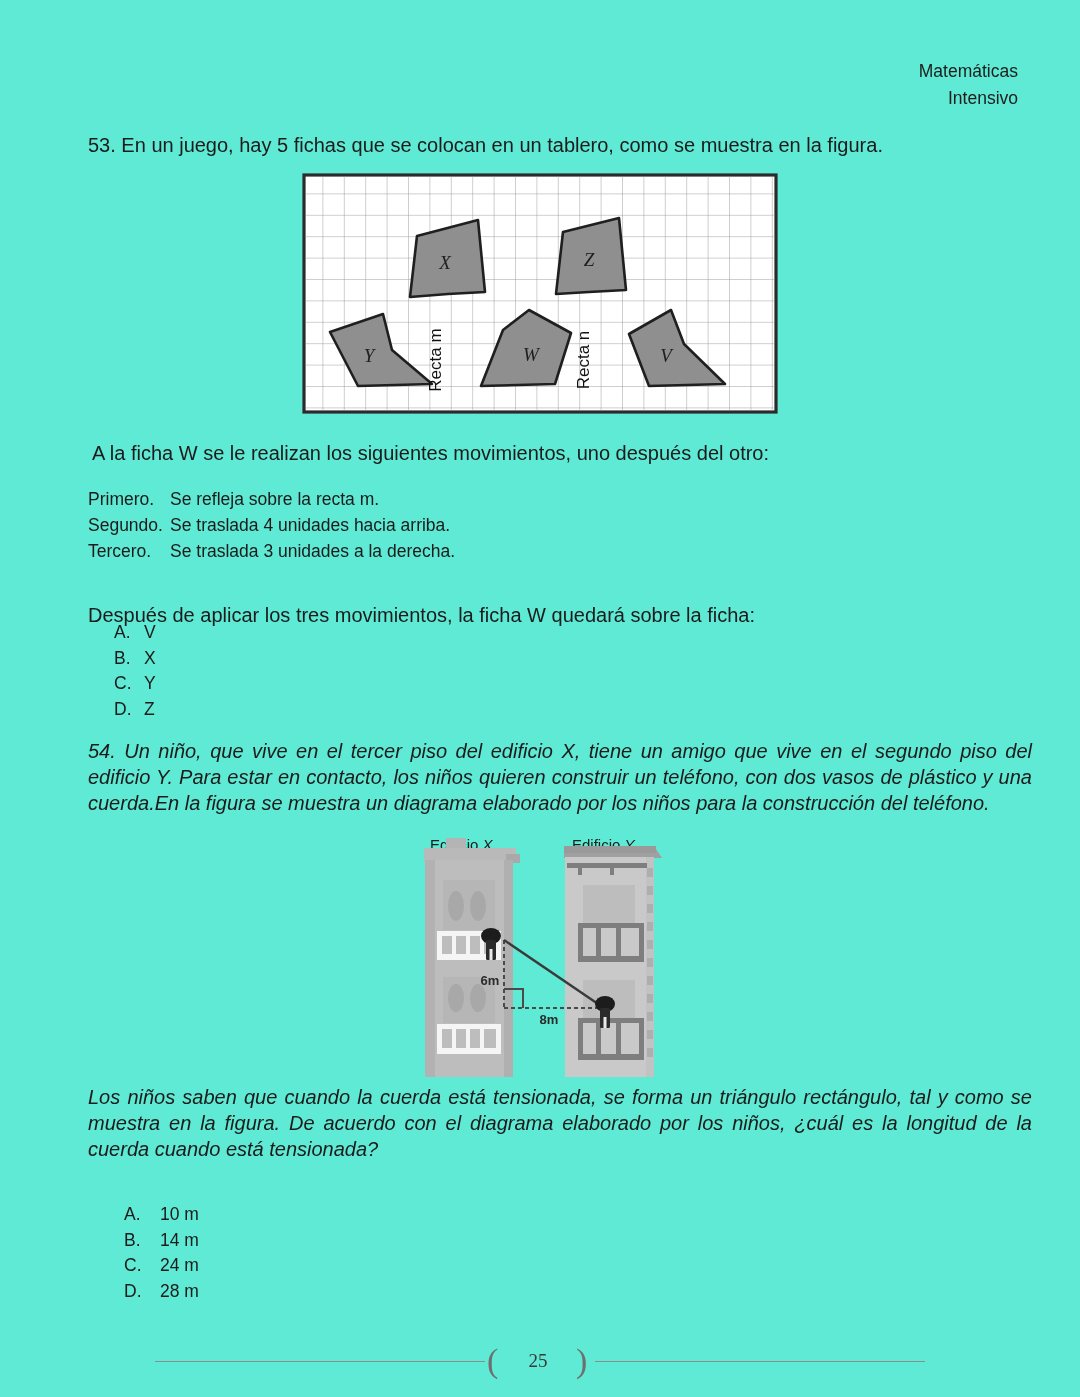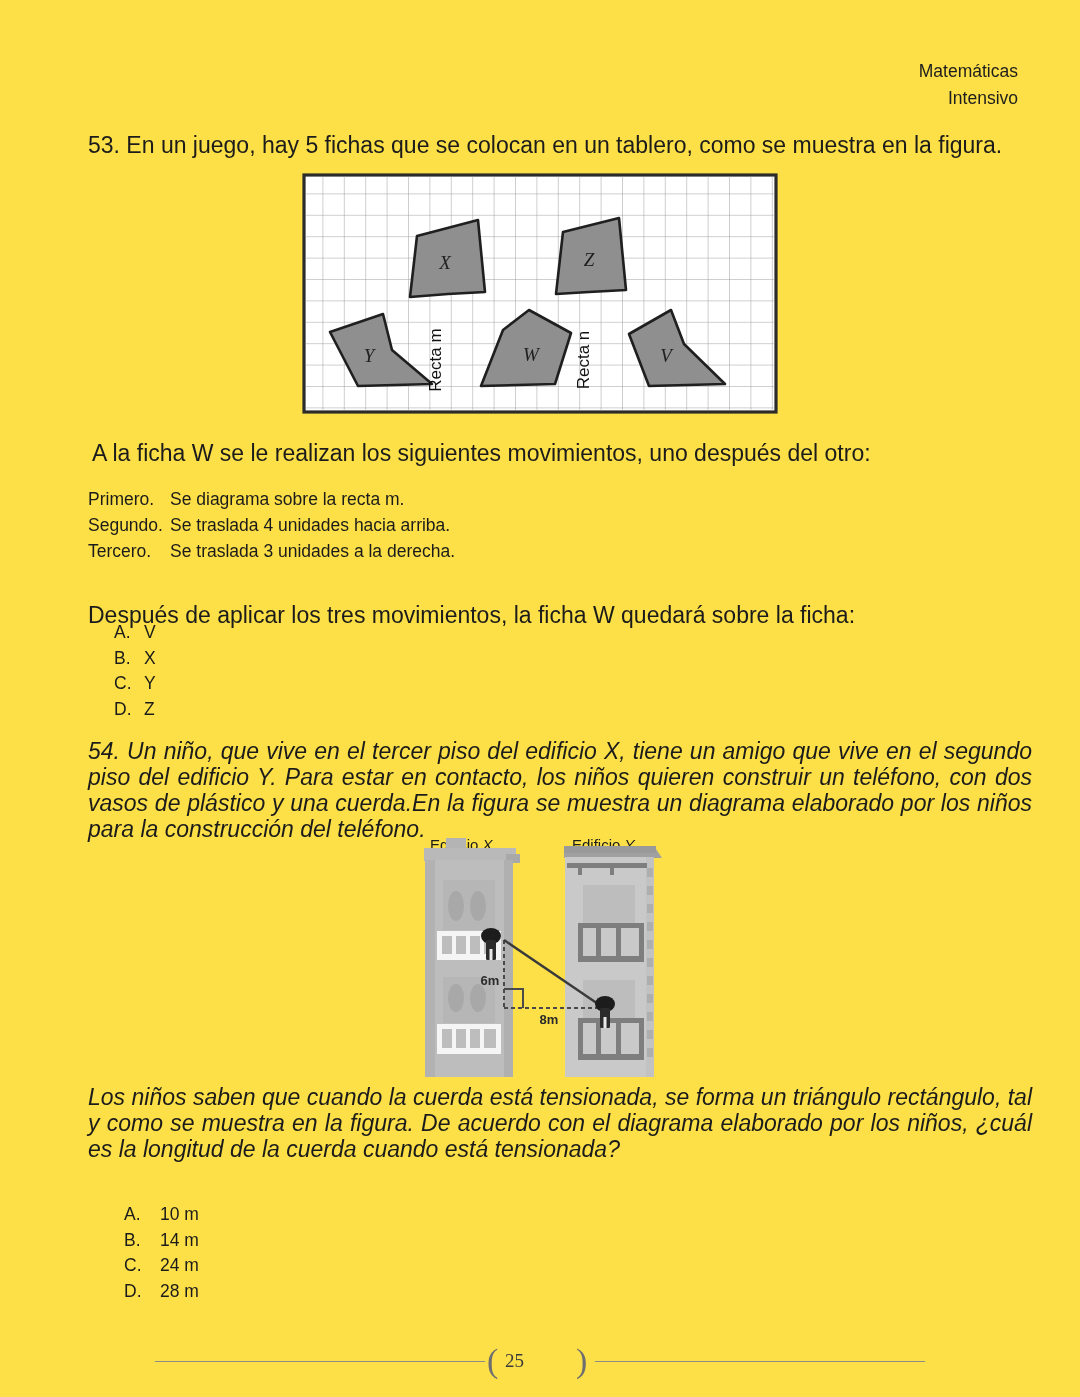--- a/index.html
+++ b/index.html
@@ -12,38 +12,38 @@
     height: 1397px;
     position: relative;
     font-family: "Liberation Sans", sans-serif;
     color: #1b1b1b;
     overflow: hidden;
   }
 
   .page {
     position: absolute;
     inset: 0;
-    background: #fde047;
+    background: #5eead4;
   }
 
   
   .doc-header {
     position: absolute;
     top: 58px;
     right: 62px;
     text-align: right;
     font-size: 17.5px;
     line-height: 27px;
     color: #1d1d1d;
   }
 
   
   .q-block {
     position: absolute;
-    font-size: 23px;
+    font-size: 20px;
     line-height: 26px;
     color: #1b1b1b;
   }
   .justified { text-align: justify; text-justify: inter-word; font-style: italic; }
 
   .opt-list {
     position: absolute;
     font-size: 17.5px;
     line-height: 25.5px;
   }
@@ -104,20 +104,21 @@
     font-family: "Liberation Serif", serif;
     font-weight: 300;
   }
   .footer-brace.l { left: 487px; }
   .footer-brace.r { left: 576px; }
   .footer-pageno {
     position: absolute;
     top: 13px;
     left: 505px;
     width: 66px;
+    text-align: center;
     font-size: 19px;
     color: #3a3a3a;
     font-family: "Liberation Serif", serif;
   }
 </style>
 </head>
 <body>
 
 <div class="page">
 
@@ -166,21 +167,21 @@
     <text x="140" y="188" font-size="17" fill="#111111" text-anchor="middle" transform="rotate(-90 140 188)">Recta m</text>
 
     <text x="288" y="188" font-size="17" fill="#111111" text-anchor="middle" transform="rotate(-90 288 188)">Recta n</text>
   </svg>
 
   <div class="q-block" style="left:92px; top:440px; width:920px;">A la ficha W se le realizan los siguientes movimientos, uno después del otro:</div>
 
   <div class="move-list" style="left:88px; top:486px; width:700px;">
     <div class="move-row">
       <span class="move-ord">Primero.</span>
-      <span>Se diagrama sobre la recta m.</span>
+      <span>Se refleja sobre la recta m.</span>
     </div>
     <div class="move-row">
       <span class="move-ord">Segundo.</span>
       <span>Se traslada 4 unidades hacia arriba.</span>
     </div>
     <div class="move-row">
       <span class="move-ord">Tercero.</span>
       <span>Se traslada 3 unidades a la derecha.</span>
     </div>
   </div>

